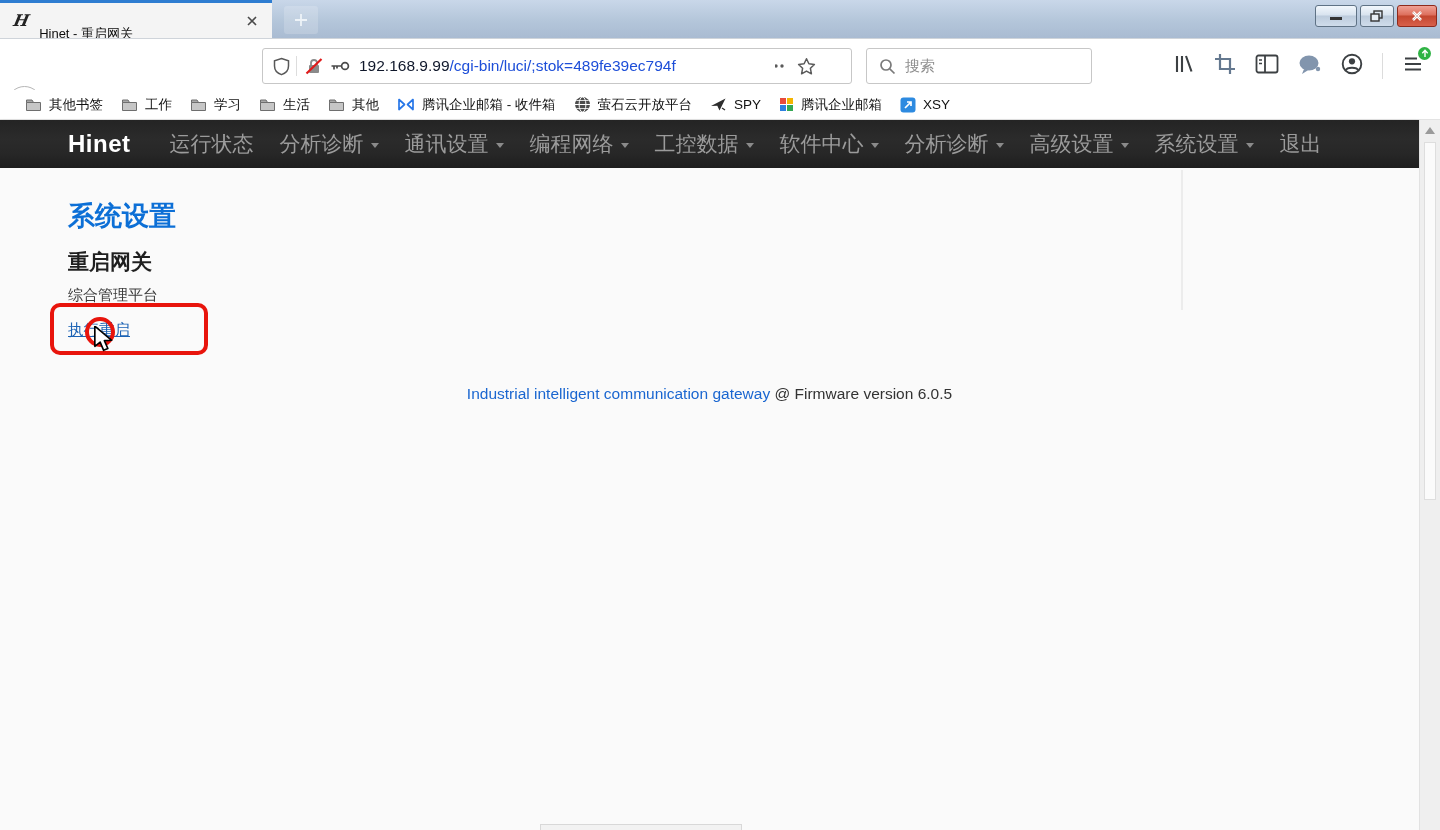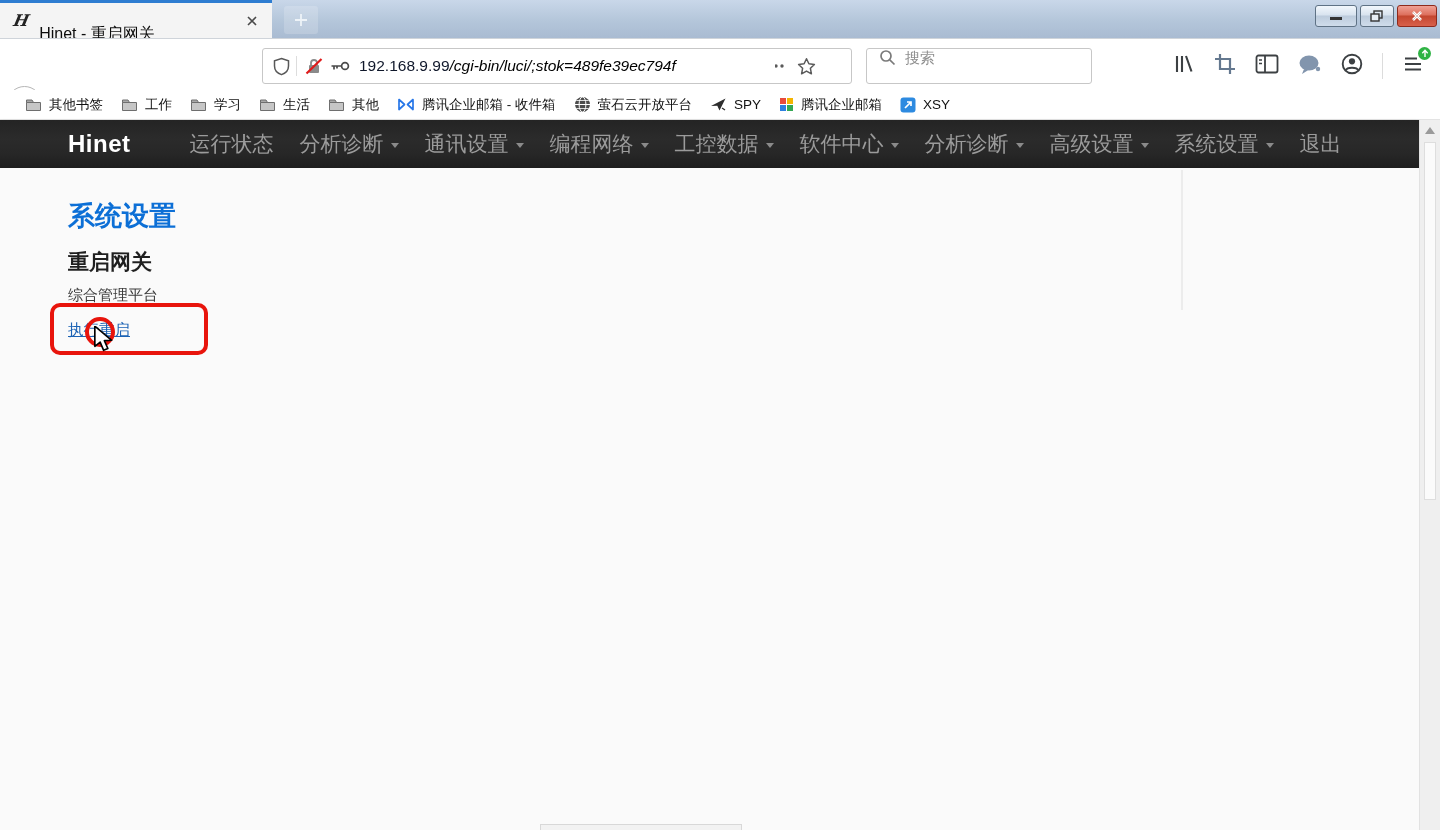--- a/index.html
+++ b/index.html
@@ -7,65 +7,65 @@
   body { font-family:"Liberation Sans","DejaVu Sans",sans-serif; background:#fff; }
   .screen { position:relative; width:1440px; height:830px; background:#fff; }
 
   
   .titlebar { position:absolute; left:0; top:0; width:1440px; height:38px;
     background:linear-gradient(180deg,#c9d7e9 0%,#b4c6da 55%,#a9bbd2 100%); }
   .tab { position:absolute; left:0; top:0; width:272px; height:38px; background:#f4f4f4;
     border-top:3px solid #2e7dd1; display:flex; align-items:center; padding:0 10px; }
   .favicon { font-family:"DejaVu Serif",serif; font-style:italic; font-weight:bold;
     font-size:16px; color:#222; transform:skewX(-12deg); margin:0 10px 0 4px; }
-  .tab-title { font-size:16px; color:#0c0c0c; flex:1; white-space:nowrap; overflow:hidden;margin-top:27px; }
+  .tab-title { font-size:13px; color:#0c0c0c; flex:1; white-space:nowrap; overflow:hidden;margin-top:27px; }
   .tab-close { width:20px; height:20px; display:flex; align-items:center; justify-content:center; cursor:default; }
   .newtab { position:absolute; left:284px; top:6px; width:34px; height:28px; border-radius:3px;
     background:rgba(255,255,255,0.18); display:flex; align-items:center; justify-content:center; }
   .win-controls { position:absolute; right:3px; top:5px; display:flex; gap:3px; }
   .winbtn { height:22px; border:1px solid #5f7285; border-radius:3px;
     background:linear-gradient(180deg,#f2f7fc 0%,#d8e3ef 45%,#bccbdc 50%,#cfdceb 100%);
     display:flex; align-items:center; justify-content:center; }
   .winbtn.min { width:42px; } .winbtn.restore { width:34px; }
   .winbtn.close { width:40px; border-color:#8e2a1c;
     background:linear-gradient(180deg,#f0a196 0%,#dd6f5c 45%,#c3462f 50%,#d8604a 100%); }
 
   
   .toolbar { position:absolute; left:0; top:38px; width:1440px; height:52px; background:#fff;
     border-top:1px solid #cfd4da; }
   .navbtn { position:absolute; display:flex; align-items:center; justify-content:center; }
   .backbtn { left:7px; top:47px; width:35px; height:35px; border:1px solid #b6b6b6; border-radius:50%; background:#fff; }
   .urlbar { position:absolute; left:262px; top:9px; width:590px; height:36px; border:1px solid #c7c7c7;
     border-radius:3px; background:#fff; display:flex; align-items:center; }
   .urlbar .sep { width:1px; height:20px; background:#ddd; margin:0 8px 0 6px; }
   .url-text { font-size:15.5px; white-space:nowrap; overflow:hidden; position:relative; width:404px; }
-  .url-host { color:#0f172a; } .url-path { color:#000000;font-style:italic; }
+  .url-host { color:#0f172a; } .url-path { color:#1d4ed8; }
   .url-fade { position:absolute; right:76px; top:2px; width:56px; height:30px;
     background:linear-gradient(90deg,rgba(255,255,255,0),#fff 80%); }
   .searchbox { position:absolute; left:866px; top:9px; width:226px; height:36px; border:1px solid #c7c7c7;
-    border-radius:3px; background:#fff; display:flex; align-items:flex-start; padding-left:12px; }
+    border-radius:3px; background:#fff; display:flex; align-items:center; padding-left:12px; }
   .search-ph { font-size:15px; color:#8f8f8f; margin-left:9px; }
   .tb-icons { position:absolute; right:16px; top:14px; display:flex; align-items:center; gap:19px; }
   .tb-sep { width:1px; height:26px; background:#dcdcdc; }
   .hamwrap { position:relative; }
   .badge { position:absolute; right:-7px; top:-7px; width:13px; height:13px; border-radius:50%;
     background:#2fb344; display:flex; align-items:center; justify-content:center; }
 
   
   .bookmarks { position:absolute; left:0; top:90px; width:1440px; height:30px; background:#fff;
     border-bottom:1px solid #e3e3e3; display:flex; align-items:center; padding-left:16px; }
   .bm-item { display:flex; align-items:center; gap:7px; padding:0 9px; height:24px; cursor:default; }
   .bm-label { font-size:13.5px; color:#111; white-space:nowrap; }
   .bm-icon { display:flex; align-items:center; }
 
   
   .navbar { position:absolute; left:0; top:120px; width:1419px; height:48px;
     background:linear-gradient(180deg,#242424 0%,#2b2b2b 40%,#272727 70%,#1e1e1e 100%);
     display:flex; align-items:center; box-shadow:0 2px 4px rgba(0,0,0,0.18); }
-  .brand { font-size:24px; font-weight:bold; color:#fff; margin-left:68px; margin-right:46px; letter-spacing:0.5px; }
+  .brand { font-size:24px; font-weight:bold; color:#fff; margin-left:68px; margin-right:26px; letter-spacing:0.5px; }
   .nav-items { display:flex; align-items:center; }
   .nav-item { display:flex; align-items:center; font-size:21px; color:#9b9b9b; padding:0 13px; cursor:default; }
   .caret { width:0; height:0; border-left:4.5px solid transparent; border-right:4.5px solid transparent;
     border-top:5px solid #8a8a8a; margin-left:7px; margin-top:2px; }
 
   
   .content { position:absolute; left:0; top:168px; width:1419px; height:662px; background:#fafafa; }
   .h1 { position:absolute; left:68px; top:30px; font-size:27px; font-weight:bold; color:#0c6fd6; }
   .h2 { position:absolute; left:68px; top:80px; font-size:21px; font-weight:bold; color:#1f1f1f; }
   .desc { position:absolute; left:68px; top:118px; font-size:15px; color:#3c3c3c; }
@@ -391,20 +391,23 @@
     <div class="h1">系统设置</div>
     <div class="h2">重启网关</div>
     <div class="desc">综合管理平台</div>
     <div class="red-box"></div>
     <a class="action" href="#">执行重启</a>
     <div class="red-circle"></div>
     <svg class="cursor" width="22" height="26" viewBox="0 0 12 14">
       <path d="M1 0 L1 11 L3.9 8.7 L5.8 13.2 L8.1 12.2 L6.2 7.9 L10.2 7.7 Z" fill="#fff" stroke="#000" stroke-width="0.9" stroke-linejoin="round"></path>
     </svg>
     <div class="divider-v"></div>
+    <div class="footer">
+      <a href="#">Industrial intelligent communication gateway</a><span> @ Firmware version 6.0.5</span>
+    </div>
     <div class="bottom-box"></div>
   </div>
 
   <div class="scrollbar">
     <div class="sb-up"></div>
     <div class="sb-thumb"></div>
   </div>
 
 </div>
 

